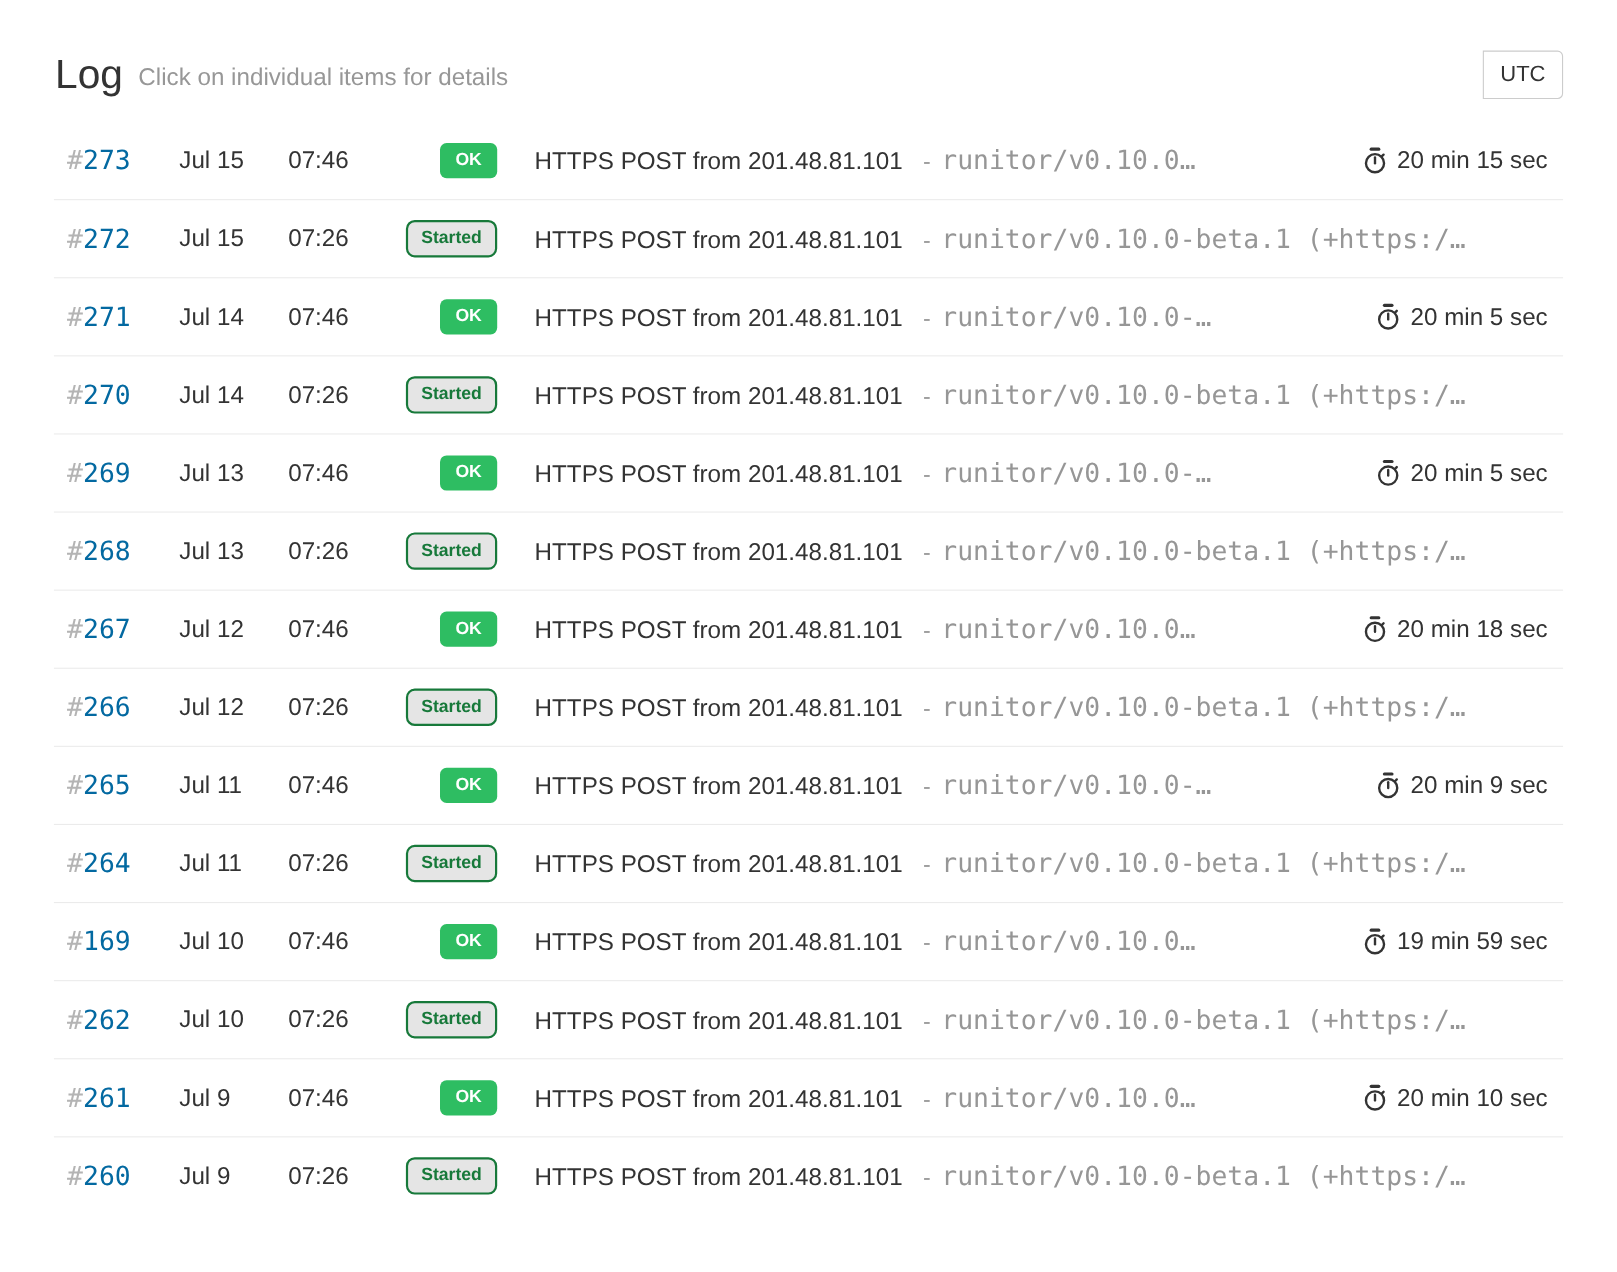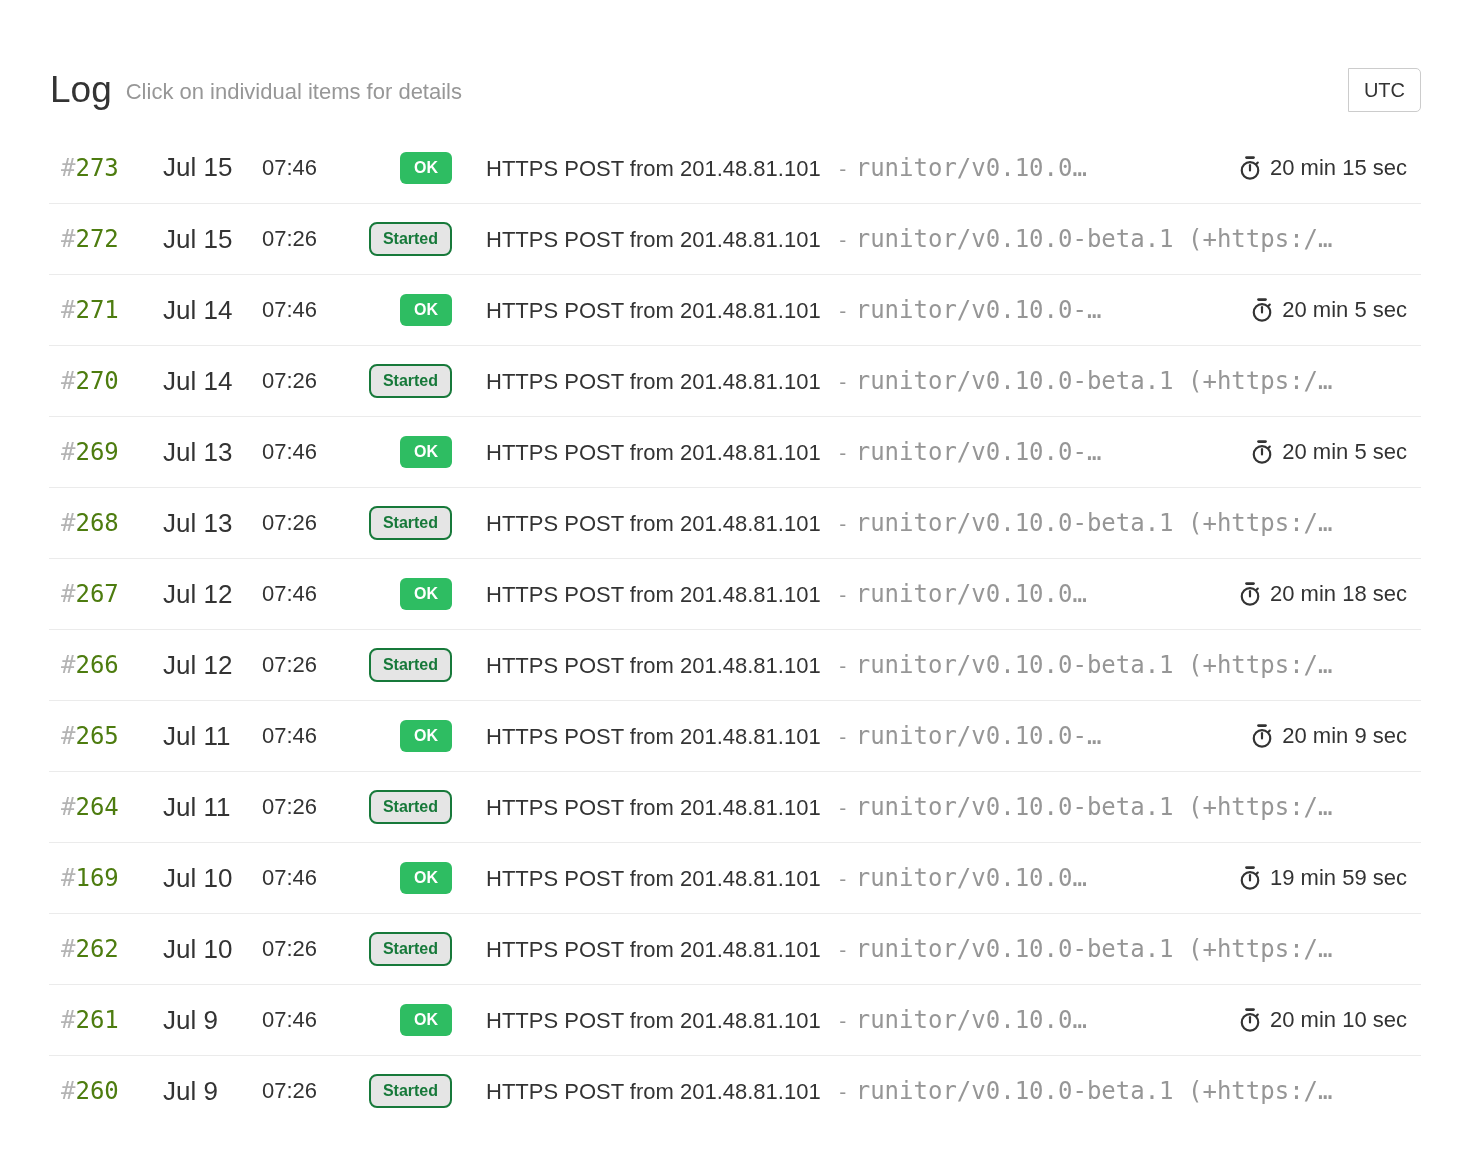--- a/index.html
+++ b/index.html
@@ -16,21 +16,21 @@
     overflow: hidden;
   }
   .container {
     margin: 0 49px;
   }
 
   
   .header {
     display: flex;
     align-items: center;
-    padding-top: 68px;
+    padding-top: 46px;
     padding-bottom: 20px;
   }
   .title {
     font-size: 37px;
     font-weight: 400;
     color: #333;
     margin: 0 14px 0 1px;
     line-height: 1.1;
   }
   .subtitle {
@@ -79,25 +79,25 @@
     border-top: 1px solid #ebebeb;
   }
   .c-id {
     width: 102px;
     flex: none;
     font-family: "DejaVu Sans Mono", monospace;
     font-size: 24px;
     white-space: nowrap;
   }
   .c-id .hash { color: #b4b4b4; }
-  .c-id .num  { color: #4d7c0f; }
+  .c-id .num  { color: #0369a1; }
   .c-date {
     width: 99px;
     flex: none;
-    font-size: 26px;
+    font-size: 22px;
     color: #333;
   }
   .c-time {
     width: 96px;
     flex: none;
     font-size: 22px;
     color: #333;
   }
   .c-badge {
     width: 94px;

